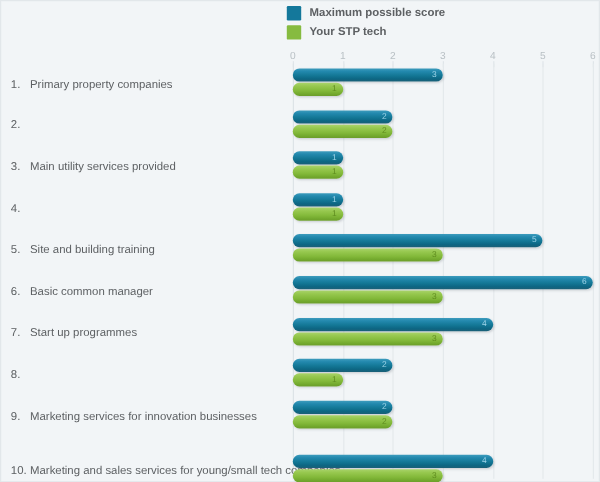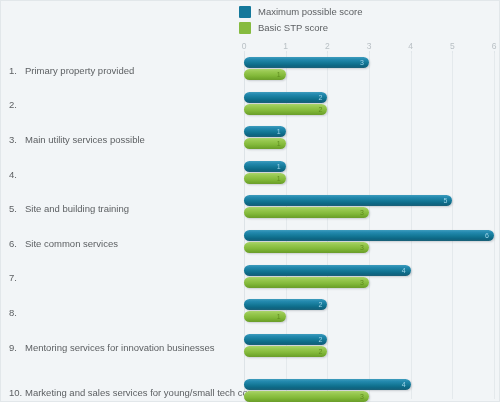--- a/index.html
+++ b/index.html
@@ -27,23 +27,24 @@
   .legend {
     position: absolute;
     left: 238px;
     top: 4px;
     display: flex;
     flex-direction: column;
     gap: 3px;
   }
   .legend-item {
     display: flex;
-    align-items: flex-end;
+    align-items: flex-start;
     gap: 7px;
     height: 13px;
+    font-weight: bold;
   }
   .legend-swatch {
     width: 12px;
     height: 12px;
     border-radius: 1px;
     flex: 0 0 auto;
   }
   .legend-label {
     font-size: 9.5px;
     color: #5d6063;
@@ -172,21 +173,21 @@
 
 <div id="chart-root">
 
   <div class="legend">
     <div class="legend-item">
       <span class="legend-swatch" style="background: rgb(20, 120, 155);"></span>
       <span class="legend-label">Maximum possible score</span>
     </div>
     <div class="legend-item">
       <span class="legend-swatch" style="background: rgb(134, 187, 64);"></span>
-      <span class="legend-label">Basic STP score</span>
+      <span class="legend-label">Your STP tech</span>
     </div>
   </div>
 
   <div class="xaxis">
       <div class="xtick" style="left: 0px;">0</div>
       <div class="xtick-mark" style="left: 0px;"></div>
       <div class="xtick" style="left: 41.6667px;">1</div>
       <div class="xtick-mark" style="left: 41.6667px;"></div>
       <div class="xtick" style="left: 83.3333px;">2</div>
       <div class="xtick-mark" style="left: 83.3333px;"></div>
@@ -209,21 +210,21 @@
         <div class="gridline" style="left: 166.667px;"></div>
         <div class="gridline" style="left: 208.333px;"></div>
         <div class="gridline" style="left: 250px;"></div>
       </div>
   </div>
 
   <div class="rows">
       <div class="row" style="top: 0px;">
         <div class="row-label">
           <span class="num">1.</span>
-          <span>Primary property provided</span>
+          <span>Primary property companies</span>
         </div>
         <div class="bars">
           <div class="bar blue" style="left: 0px; width: 125px;">
             <span class="bar-value">3</span>
           </div>
           <div class="bar green" style="left: 0px; width: 41.6667px;">
             <span class="bar-value">1</span>
           </div>
         </div>
       </div>
@@ -236,21 +237,21 @@
             <span class="bar-value">2</span>
           </div>
           <div class="bar green" style="left: 0px; width: 83.3333px;">
             <span class="bar-value">2</span>
           </div>
         </div>
       </div>
       <div class="row" style="top: 69.2px;">
         <div class="row-label">
           <span class="num">3.</span>
-          <span>Main utility services possible</span>
+          <span>Main utility services provided</span>
         </div>
         <div class="bars">
           <div class="bar blue" style="left: 0px; width: 41.6667px;">
             <span class="bar-value">1</span>
           </div>
           <div class="bar green" style="left: 0px; width: 41.6667px;">
             <span class="bar-value">1</span>
           </div>
         </div>
       </div>
@@ -277,34 +278,35 @@
             <span class="bar-value">5</span>
           </div>
           <div class="bar green" style="left: 0px; width: 125px;">
             <span class="bar-value">3</span>
           </div>
         </div>
       </div>
       <div class="row" style="top: 173px;">
         <div class="row-label">
           <span class="num">6.</span>
-          <span>Site common services</span>
+          <span>Basic common manager</span>
         </div>
         <div class="bars">
           <div class="bar blue" style="left: 0px; width: 250px;">
             <span class="bar-value">6</span>
           </div>
           <div class="bar green" style="left: 0px; width: 125px;">
             <span class="bar-value">3</span>
           </div>
         </div>
       </div>
       <div class="row" style="top: 207.6px;">
         <div class="row-label">
           <span class="num">7.</span>
+          <span>Start up programmes</span>
         </div>
         <div class="bars">
           <div class="bar blue" style="left: 0px; width: 166.667px;">
             <span class="bar-value">4</span>
           </div>
           <div class="bar green" style="left: 0px; width: 125px;">
             <span class="bar-value">3</span>
           </div>
         </div>
       </div>
@@ -317,21 +319,21 @@
             <span class="bar-value">2</span>
           </div>
           <div class="bar green" style="left: 0px; width: 41.6667px;">
             <span class="bar-value">1</span>
           </div>
         </div>
       </div>
       <div class="row" style="top: 276.8px;">
         <div class="row-label">
           <span class="num">9.</span>
-          <span>Mentoring services for innovation businesses</span>
+          <span>Marketing services for innovation businesses</span>
         </div>
         <div class="bars">
           <div class="bar blue" style="left: 0px; width: 83.3333px;">
             <span class="bar-value">2</span>
           </div>
           <div class="bar green" style="left: 0px; width: 83.3333px;">
             <span class="bar-value">2</span>
           </div>
         </div>
       </div>

